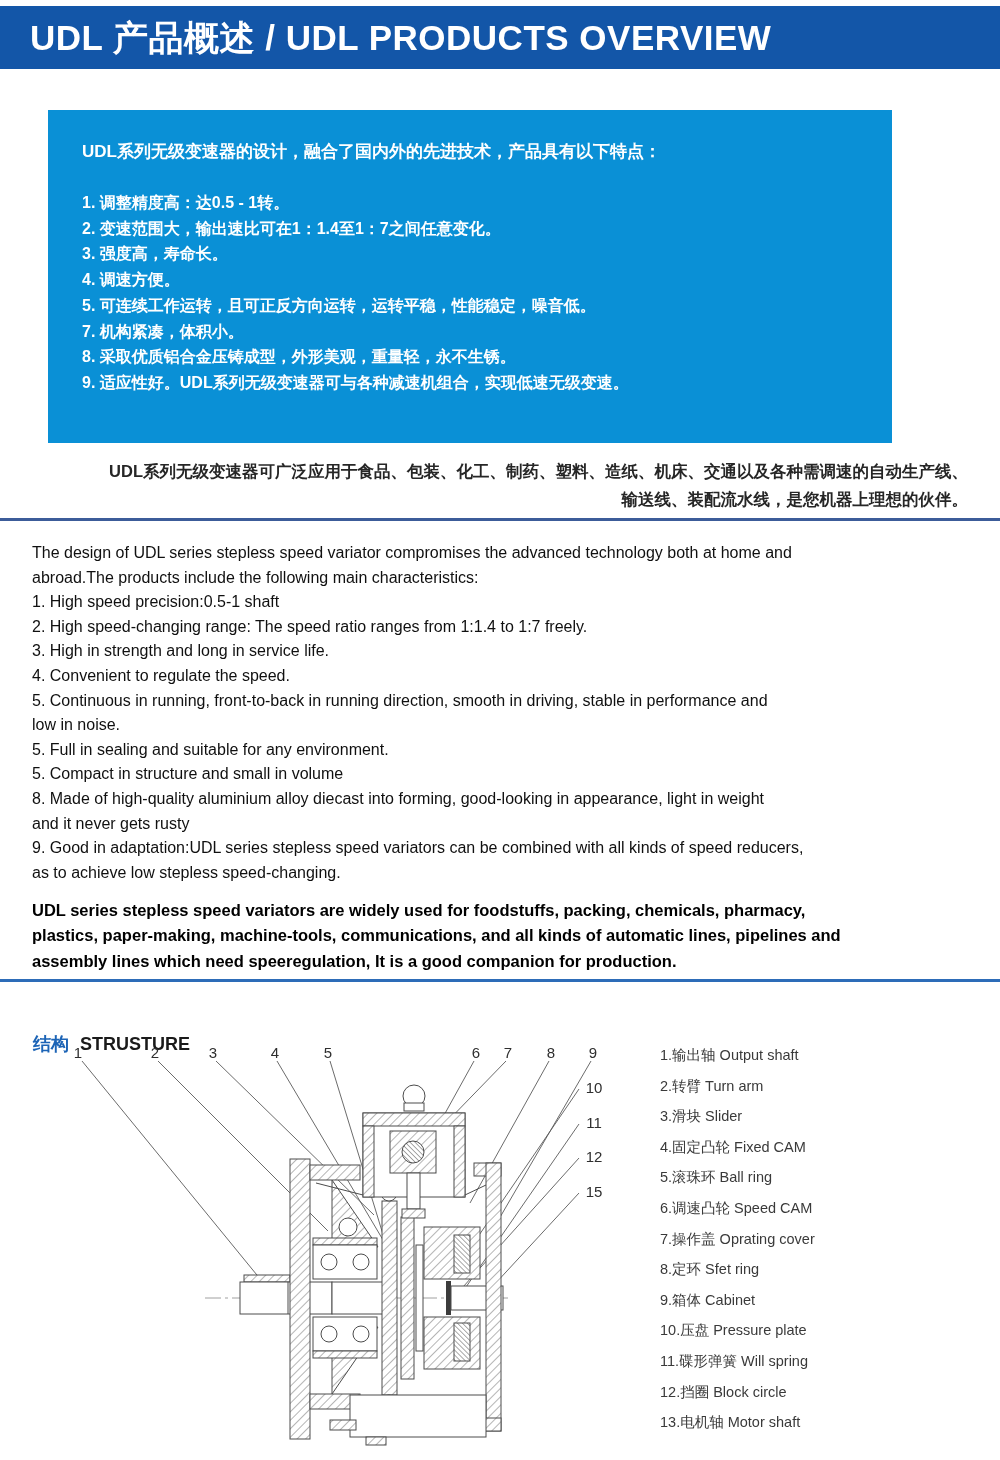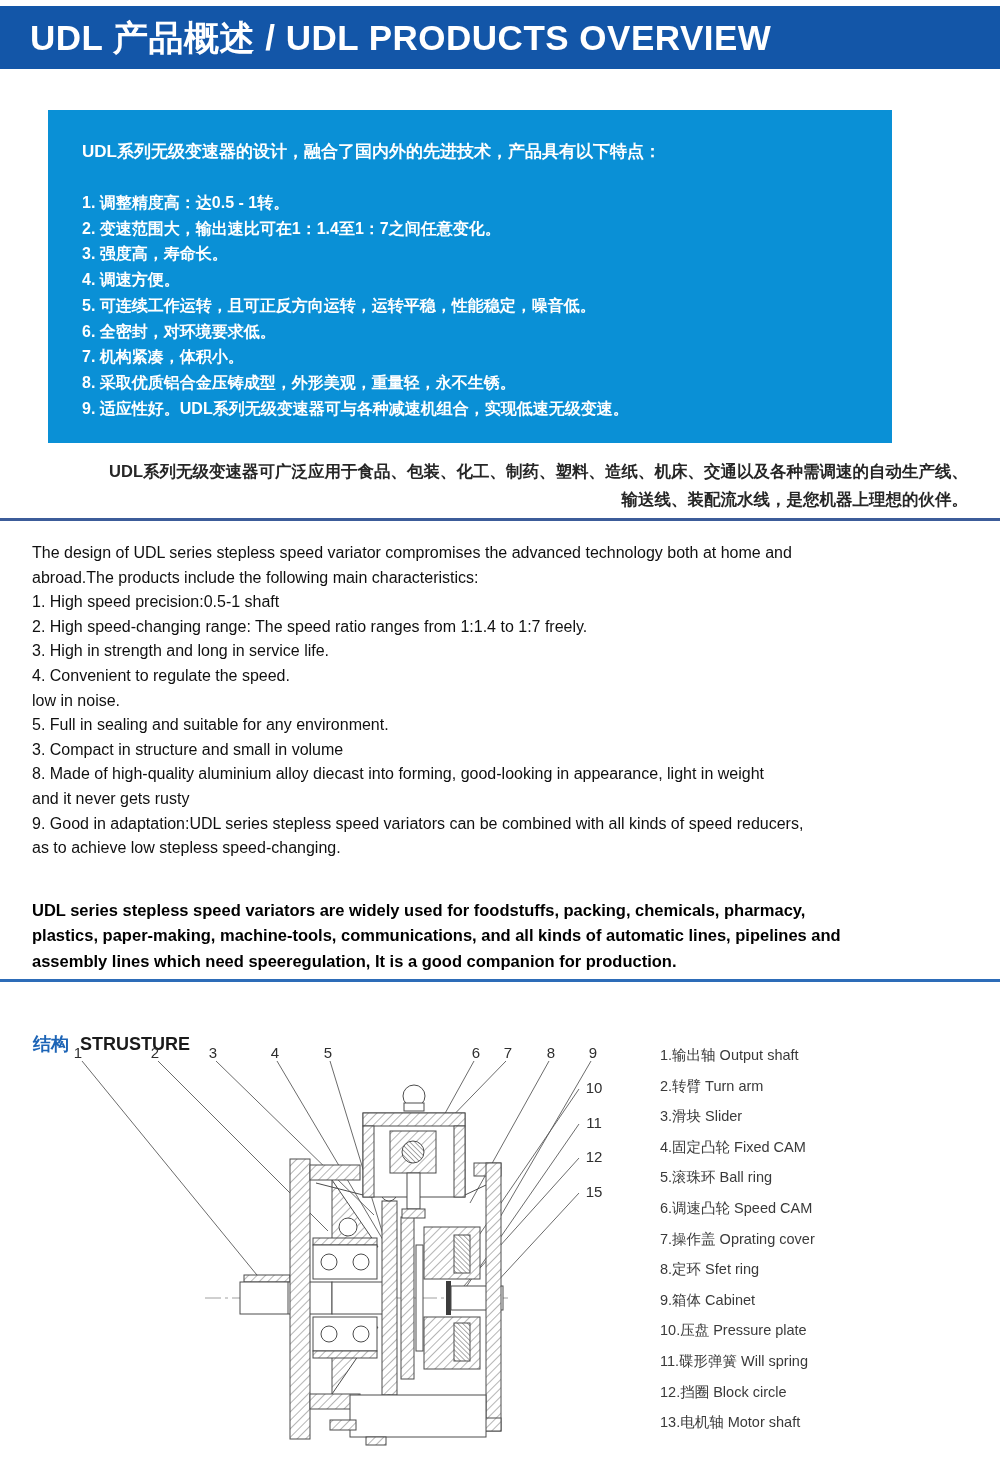--- a/index.html
+++ b/index.html
@@ -56,21 +56,20 @@
 
   <div class="feature-box">
     <div class="fb-title">UDL系列无级变速器的设计，融合了国内外的先进技术，产品具有以下特点：</div>
     <div class="fb-list">
 
     <div>1. 调整精度高：达0.5 - 1转。</div>
         <div>2. 变速范围大，输出速比可在1：1.4至1：7之间任意变化。</div>
         <div>3. 强度高，寿命长。</div>
         <div>4. 调速方便。</div>
         <div>5. 可连续工作运转，且可正反方向运转，运转平稳，性能稳定，噪音低。</div>
-        <div>6. 全密封，对环境要求低。</div>
         <div>7. 机构紧凑，体积小。</div>
         <div>8. 采取优质铝合金压铸成型，外形美观，重量轻，永不生锈。</div>
         <div>9. 适应性好。UDL系列无级变速器可与各种减速机组合，实现低速无级变速。</div>
       </div>
   </div>
 
   <div class="zh-para">
 
   <div>UDL系列无级变速器可广泛应用于食品、包装、化工、制药、塑料、造纸、机床、交通以及各种需调速的自动生产线、</div>
       <div>输送线、装配流水线，是您机器上理想的伙伴。</div>
@@ -79,23 +78,24 @@
   <div class="divider1"></div>
 
   <div class="en-block">
 
   <div>The design of UDL series stepless speed variator compromises the advanced technology both at home and</div>
       <div>abroad.The products include the following main characteristics:</div>
       <div>1. High speed precision:0.5-1 shaft</div>
       <div>2. High speed-changing range: The speed ratio ranges from 1:1.4 to 1:7 freely.</div>
       <div>3. High in strength and long in service life.</div>
       <div>4. Convenient to regulate the speed.</div>
+      <div>5. Continuous in running, front-to-back in running direction, smooth in driving, stable in performance and</div>
       <div>low in noise.</div>
       <div>5. Full in sealing and suitable for any environment.</div>
-      <div>3. Compact in structure and small in volume</div>
+      <div>5. Compact in structure and small in volume</div>
       <div>8. Made of high-quality aluminium alloy diecast into forming, good-looking in appearance, light in weight</div>
       <div>and it never gets rusty</div>
       <div>9. Good in adaptation:UDL series stepless speed variators can be combined with all kinds of speed reducers,</div>
       <div>as to achieve low stepless speed-changing.</div>
     </div>
 
   <div class="en-bold">
 
   <div>UDL series stepless speed variators are widely used for foodstuffs, packing, chemicals, pharmacy,</div>
       <div>plastics, paper-making, machine-tools, communications, and all kinds of automatic lines, pipelines and</div>

